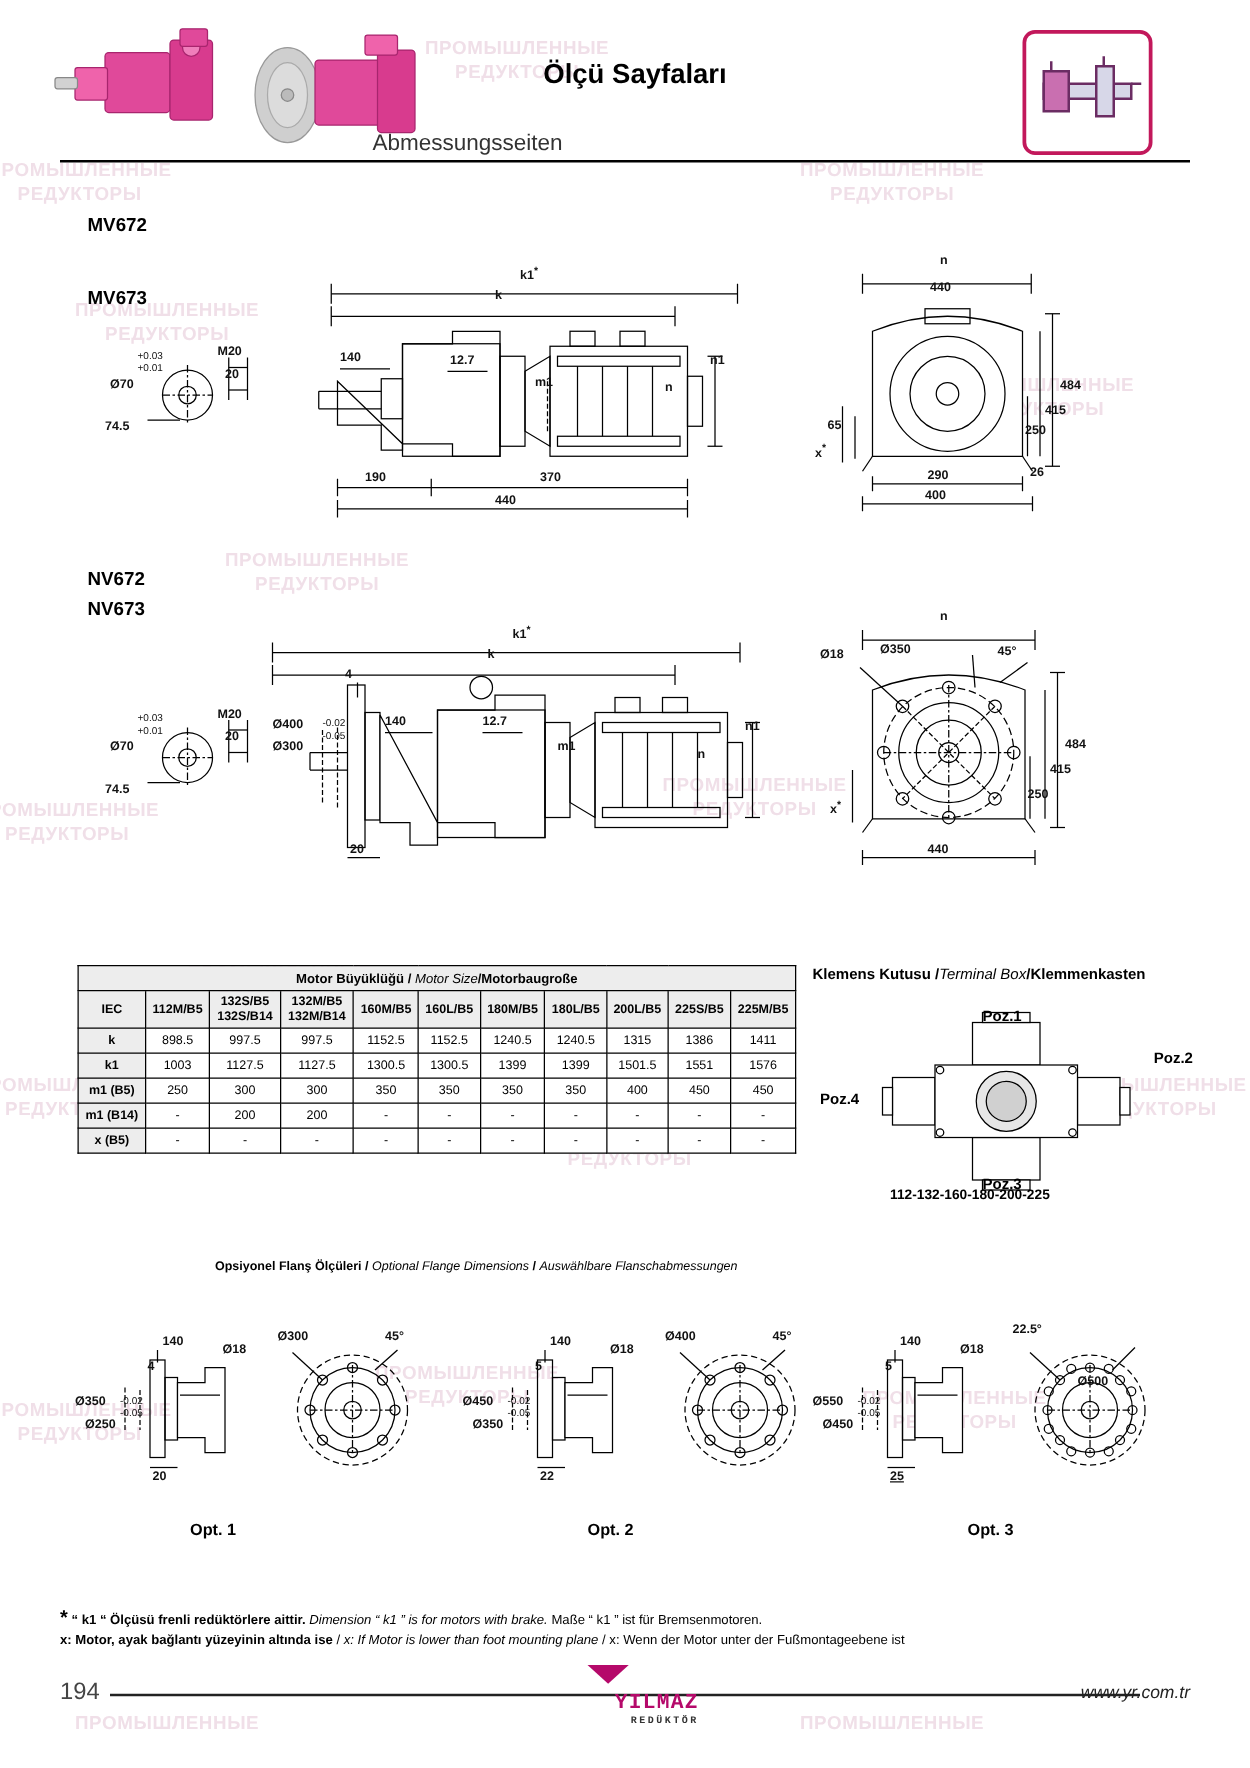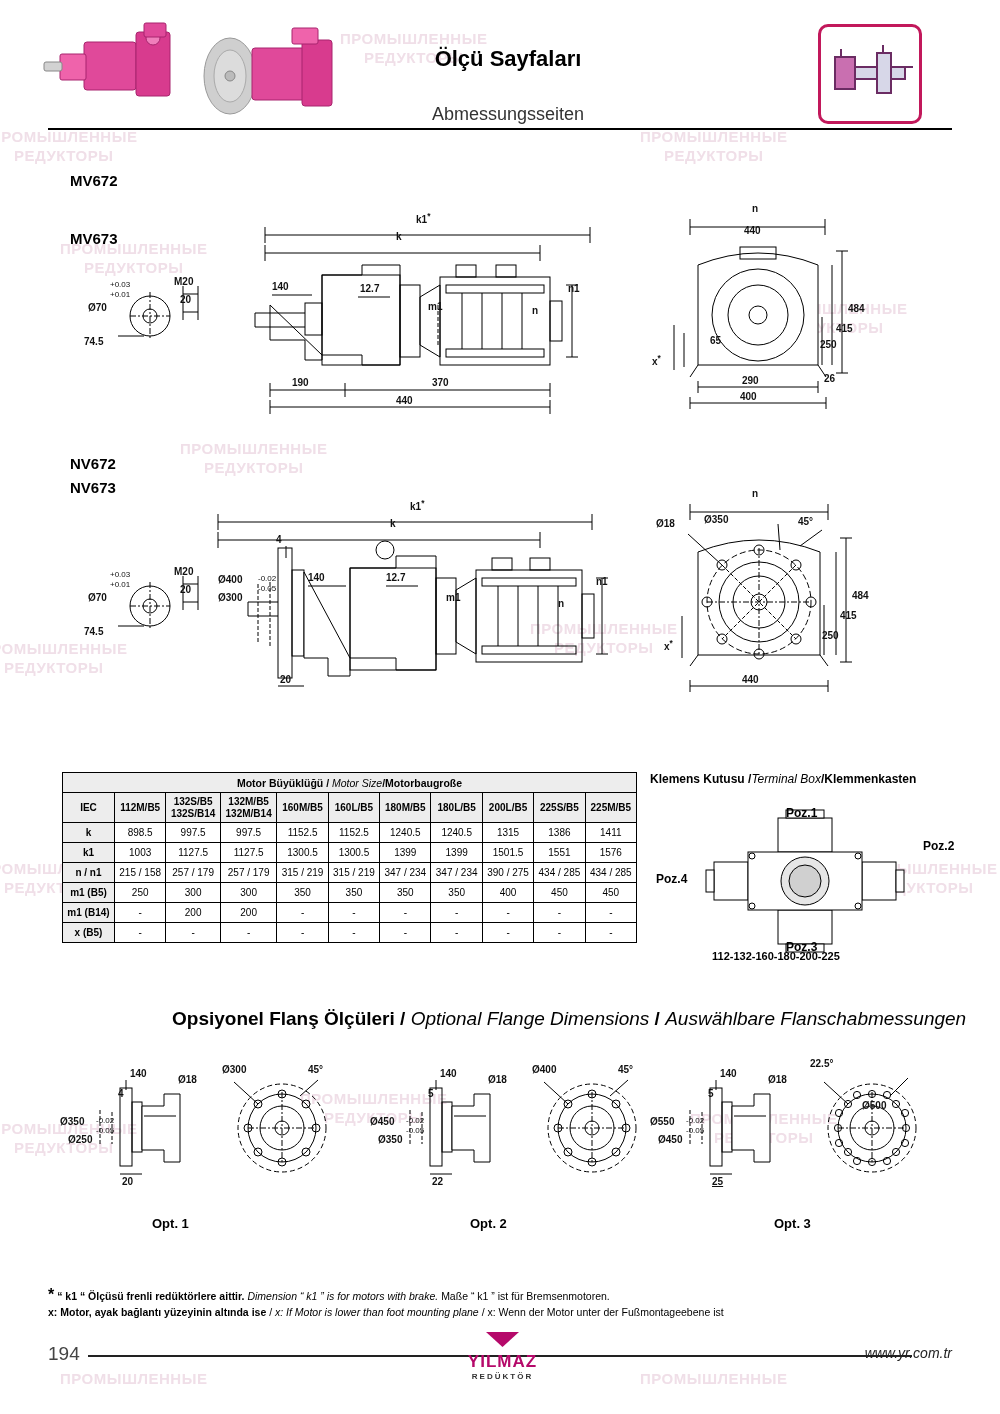--- a/index.html
+++ b/index.html
@@ -18,21 +18,21 @@
         user-select:none; }
   .wm .big { font-size:15px; }
 
   
   .header { position:absolute; left:48px; top:20px; width:904px; height:110px; }
   .hdr-line { position:absolute; left:0; top:108px; width:904px; height:2px; background:#000; }
   .hdr-title { position:absolute; left:250px; top:26px; width:420px; text-align:center;
                font-size:22px; font-weight:bold; }
   .hdr-sub1 { position:absolute; left:250px; top:56px; width:420px; text-align:center;
               font-size:19px; font-style:italic; color:#222; }
-  .hdr-sub2 { position:absolute; left:250px; top:84px; width:420px; text-align:center;
+  .hdr-sub2 { position:absolute; left:250px; top:84px; width:420px; text-align:left;
               font-size:18px; color:#333; }
   .hdr-note { position:absolute; left:48px; top:132px; font-size:11px; }
   .hdr-note b { font-weight:bold; }
   .hdr-note i { font-style:italic; }
 
   
   .gearpic { position:absolute; left:40px; top:18px; width:300px; height:105px; }
 
   
   .caliper-box { position:absolute; left:818px; top:24px; width:104px; height:100px;
@@ -61,35 +61,35 @@
   table.dims th.col span { display:block; line-height:1.15; }
   td.shade { background:#e9e9e9; }
 
   
   .tb-title { position:absolute; left:650px; top:772px; font-size:12px; font-weight:bold; }
   .tb-title i { font-style:italic; font-weight:normal; }
   .tb-note { position:absolute; left:712px; top:950px; font-size:11px; font-weight:bold; }
   .poz { position:absolute; font-size:12px; font-weight:bold; }
 
   
-  .opt-title { position:absolute; left:172px; top:1008px; font-size:19px; font-weight:bold; }
+  .opt-title { position:absolute; left:172px; top:1008px; font-size:10px; font-weight:bold; }
   .opt-title i { font-style:italic; font-weight:normal; }
   .opt-label { position:absolute; font-size:13px; font-weight:bold; }
 
   
   .fn { position:absolute; font-size:10.5px; }
   .fn .star { font-size:16px; font-weight:bold; }
   .fn b { font-weight:bold; }
   .fn i { font-style:italic; }
 
   
   .footer-line { position:absolute; left:88px; top:1355px; width:824px; height:2px; background:#222; }
   .pagenum { position:absolute; left:48px; top:1343px; font-size:19px; color:#444; }
   .site { position:absolute; right:48px; top:1345px; font-size:14px; font-style:italic; color:#222; }
-  .logo { position:absolute; left:430px; top:1332px; width:145px; height:42px; text-align:center; }
+  .logo { position:absolute; left:414px; top:1332px; width:145px; height:42px; text-align:right;font-family:Liberation Mono, monospace; }
   .logo .yl { font-size:17px; font-weight:bold; color:#b5096a; letter-spacing:1px; }
   .logo .sub { font-size:8px; font-weight:bold; color:#333; letter-spacing:2px; }
 </style>
 </head>
 <body>
 
 <div class="page">
 
   <div class="wm" style="left:-10px; top:128px;">
     <div class="big">ПРОМЫШЛЕННЫЕ</div>
@@ -315,21 +315,21 @@
         <line x1="30" y1="198" x2="166" y2="198"></line>
         <line x1="30" y1="192" x2="30" y2="204"></line>
           <line x1="166" y1="192" x2="166" y2="204"></line>
       </g>
     </svg>
     <div class="dim-text b" style="left:92px; top:-2px;">n</div>
     <div class="dim-text b" style="left:84px; top:20px;">440</div>
     <div class="dim-text b" style="left:188px; top:98px;">484</div>
     <div class="dim-text b" style="left:176px; top:118px;">415</div>
     <div class="dim-text b" style="left:160px; top:134px;">250</div>
-    <div class="dim-text b" style="left:2px; top:130px;margin-left:48px;">65</div>
+    <div class="dim-text b" style="left:2px; top:130px;">65</div>
     <div class="dim-text b" style="left:-8px; top:148px;"><span>x</span><sup>*</sup></div>
     <div class="dim-text b" style="left:164px; top:168px;">26</div>
     <div class="dim-text b" style="left:82px; top:170px;">290</div>
     <div class="dim-text b" style="left:80px; top:186px;">400</div>
   </div>
 
   <div class="model" style="left:70px; top:455px;">NV672</div>
   <div class="model" style="left:70px; top:479px;">NV673</div>
 
   <div class="drawing" style="left:88px; top:548px; width:150px; height:100px;">
@@ -533,33 +533,20 @@
             <td>1127.5</td>
             <td>1300.5</td>
             <td class="shade">1300.5</td>
             <td>1399</td>
             <td>1399</td>
             <td>1501.5</td>
             <td>1551</td>
             <td>1576</td>
           </tr>
           <tr>
-            <td class="rowh">n / n1</td>
-            <td>215 / 158</td>
-            <td>257 / 179</td>
-            <td>257 / 179</td>
-            <td>315 / 219</td>
-            <td>315 / 219</td>
-            <td>347 / 234</td>
-            <td>347 / 234</td>
-            <td>390 / 275</td>
-            <td>434 / 285</td>
-            <td>434 / 285</td>
-          </tr>
-          <tr>
             <td class="rowh">m1 (B5)</td>
             <td>250</td>
             <td>300</td>
             <td>300</td>
             <td>350</td>
             <td>350</td>
             <td>350</td>
             <td>350</td>
             <td>400</td>
             <td>450</td>

